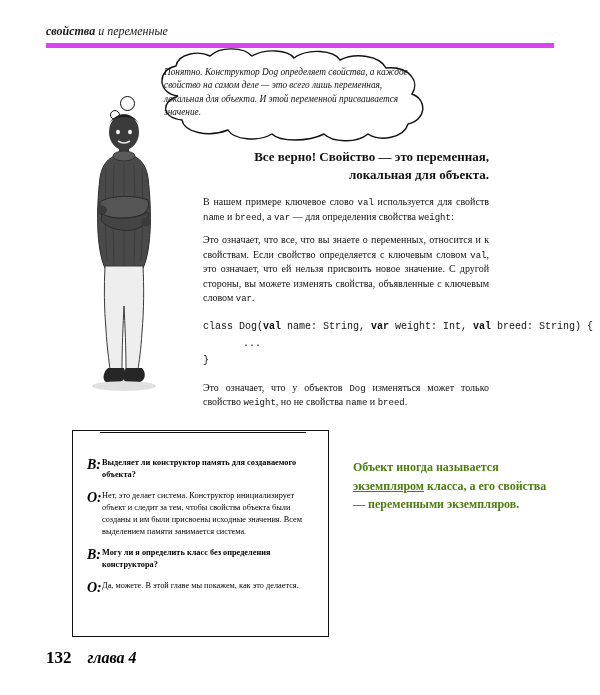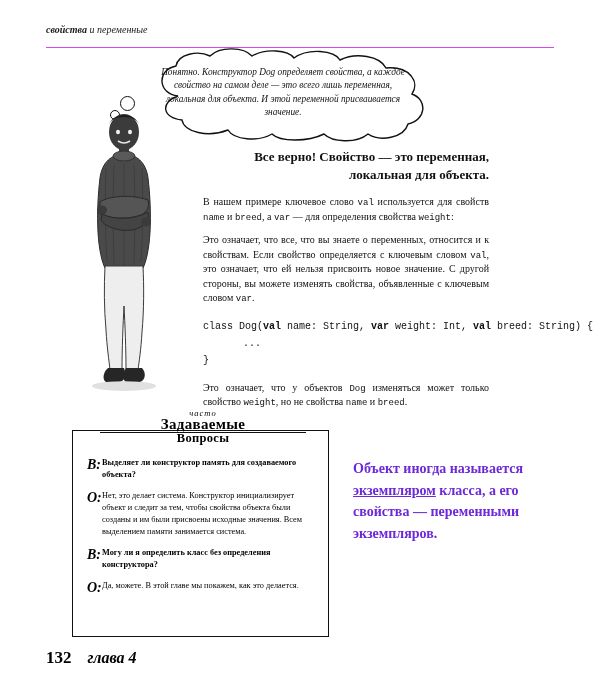--- a/index.html
+++ b/index.html
@@ -20,24 +20,24 @@
     width: 600px;
     height: 695px;
   }
 
   
   .header {
     position: absolute;
     left: 46px;
     top: 24px;
     width: 508px;
-    font-size: 10px;
+    font-size: 12px;
     color: #1a1a1a;
-    padding-bottom: 12px;
-    border-bottom: 1px solid #d946ef;
+    padding-bottom: 4px;
+    border-bottom: 5px solid #d946ef;
   }
   .header .hdr-italic-bold {
     font-style: italic;
     font-weight: bold;
   }
   .header .hdr-italic {
     font-style: italic;
   }
 
   
@@ -48,27 +48,27 @@
     width: 300px;
     height: 92px;
   }
   .bubble-svg {
     position: absolute;
     left: 0;
     top: 0;
   }
   .bubble-text {
     position: absolute;
-    left: 8px;
+    left: 16px;
     top: 18px;
     width: 254px;
     font-size: 9.3px;
     line-height: 1.45;
     font-style: italic;
-    text-align: center;
+    text-align: left;
     color: #111;
   }
   .tail1 {
     position: absolute;
     left: 120px;
     top: 96px;
     width: 13px;
     height: 13px;
     border: 1.3px solid #111;
     border-radius: 50%;
@@ -198,24 +198,24 @@
     flex: 1;
   }
   .q .txt { font-weight: bold; }
 
   
   .pullquote {
     position: absolute;
     left: 353px;
     top: 458px;
     width: 200px;
-    font-size: 14px;
+    font-size: 12px;
     line-height: 1.55;
     font-weight: bold;
-    color: #6d28d9;
+    color: #4d7c0f;
   }
   .pullquote u { text-decoration: underline; }
 
   
   .footer {
     position: absolute;
     left: 46px;
     top: 648px;
     width: 400px;
     font-size: 11px;
@@ -337,25 +337,20 @@
         <span class="mark">В:</span>
         <span class="txt">Могу ли я определить класс без определения конструктора?</span>
       </div>
       <div class="qa a">
         <span class="mark">О:</span>
         <span class="txt">Да, можете. В этой главе мы покажем, как это делается.</span>
       </div>
     </div>
   </div>
   <div class="faq-rule"></div>
-  <div class="faq-head">
-    <span class="chasto">часто</span>
-    <span class="zad">Задаваемые</span>
-    <span class="vopr">Вопросы</span>
-  </div>
 
   <div class="pullquote">
     <span>Объект иногда называется</span>
     <u>экземпляром</u><span> класса, а его</span>
     <span>свойства — переменными</span>
     <span>экземпляров.</span>
   </div>
 
   <div class="footer">
     <span class="pgnum">132</span><span class="chapter">глава 4</span>

